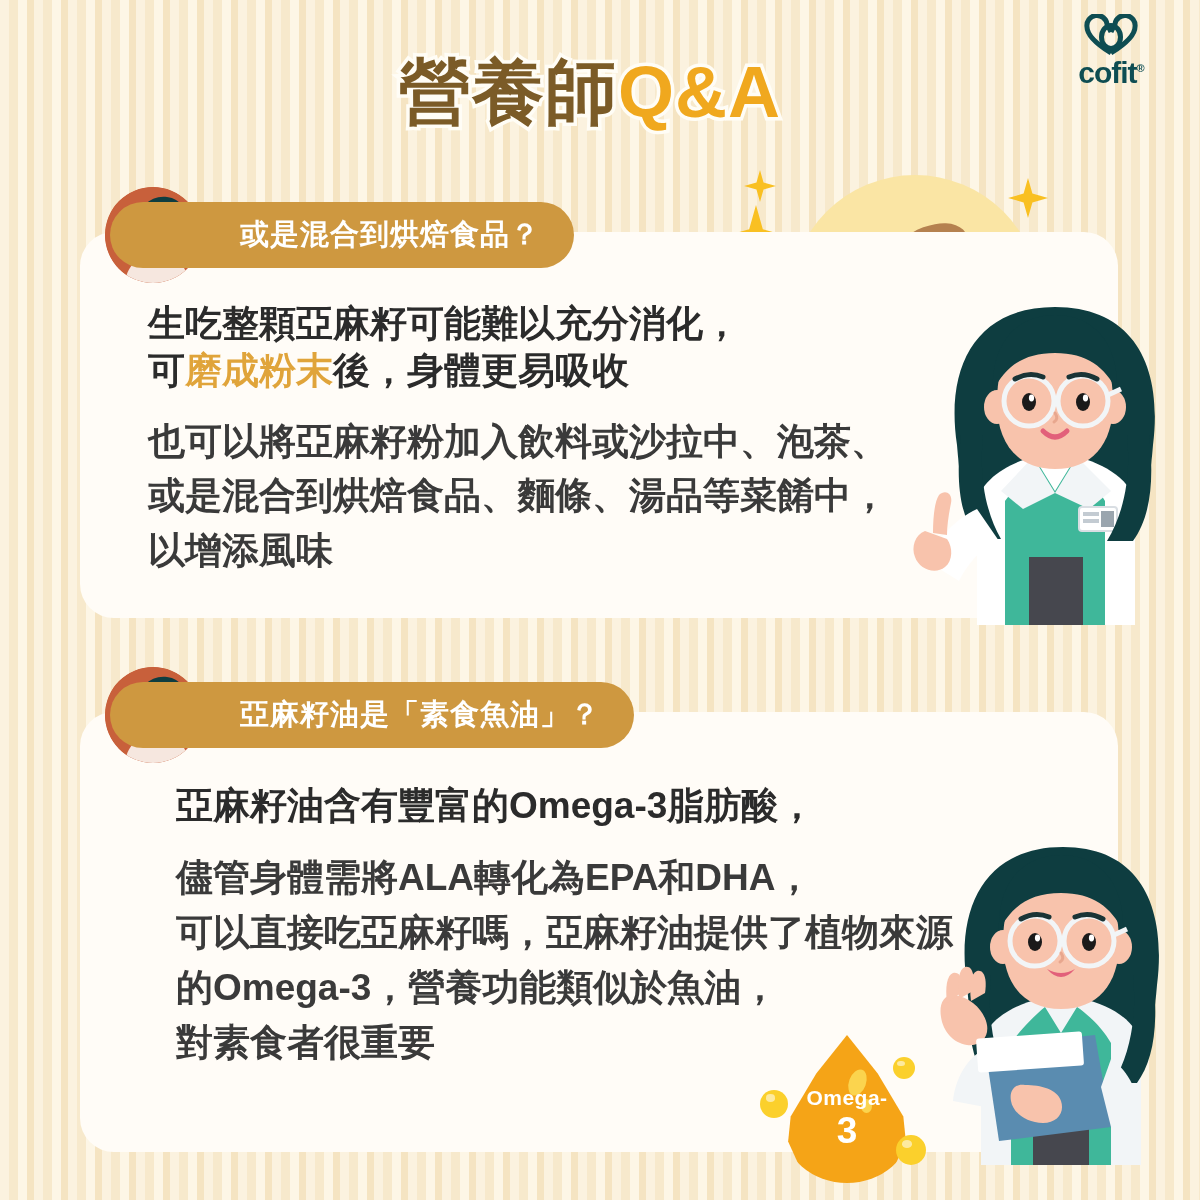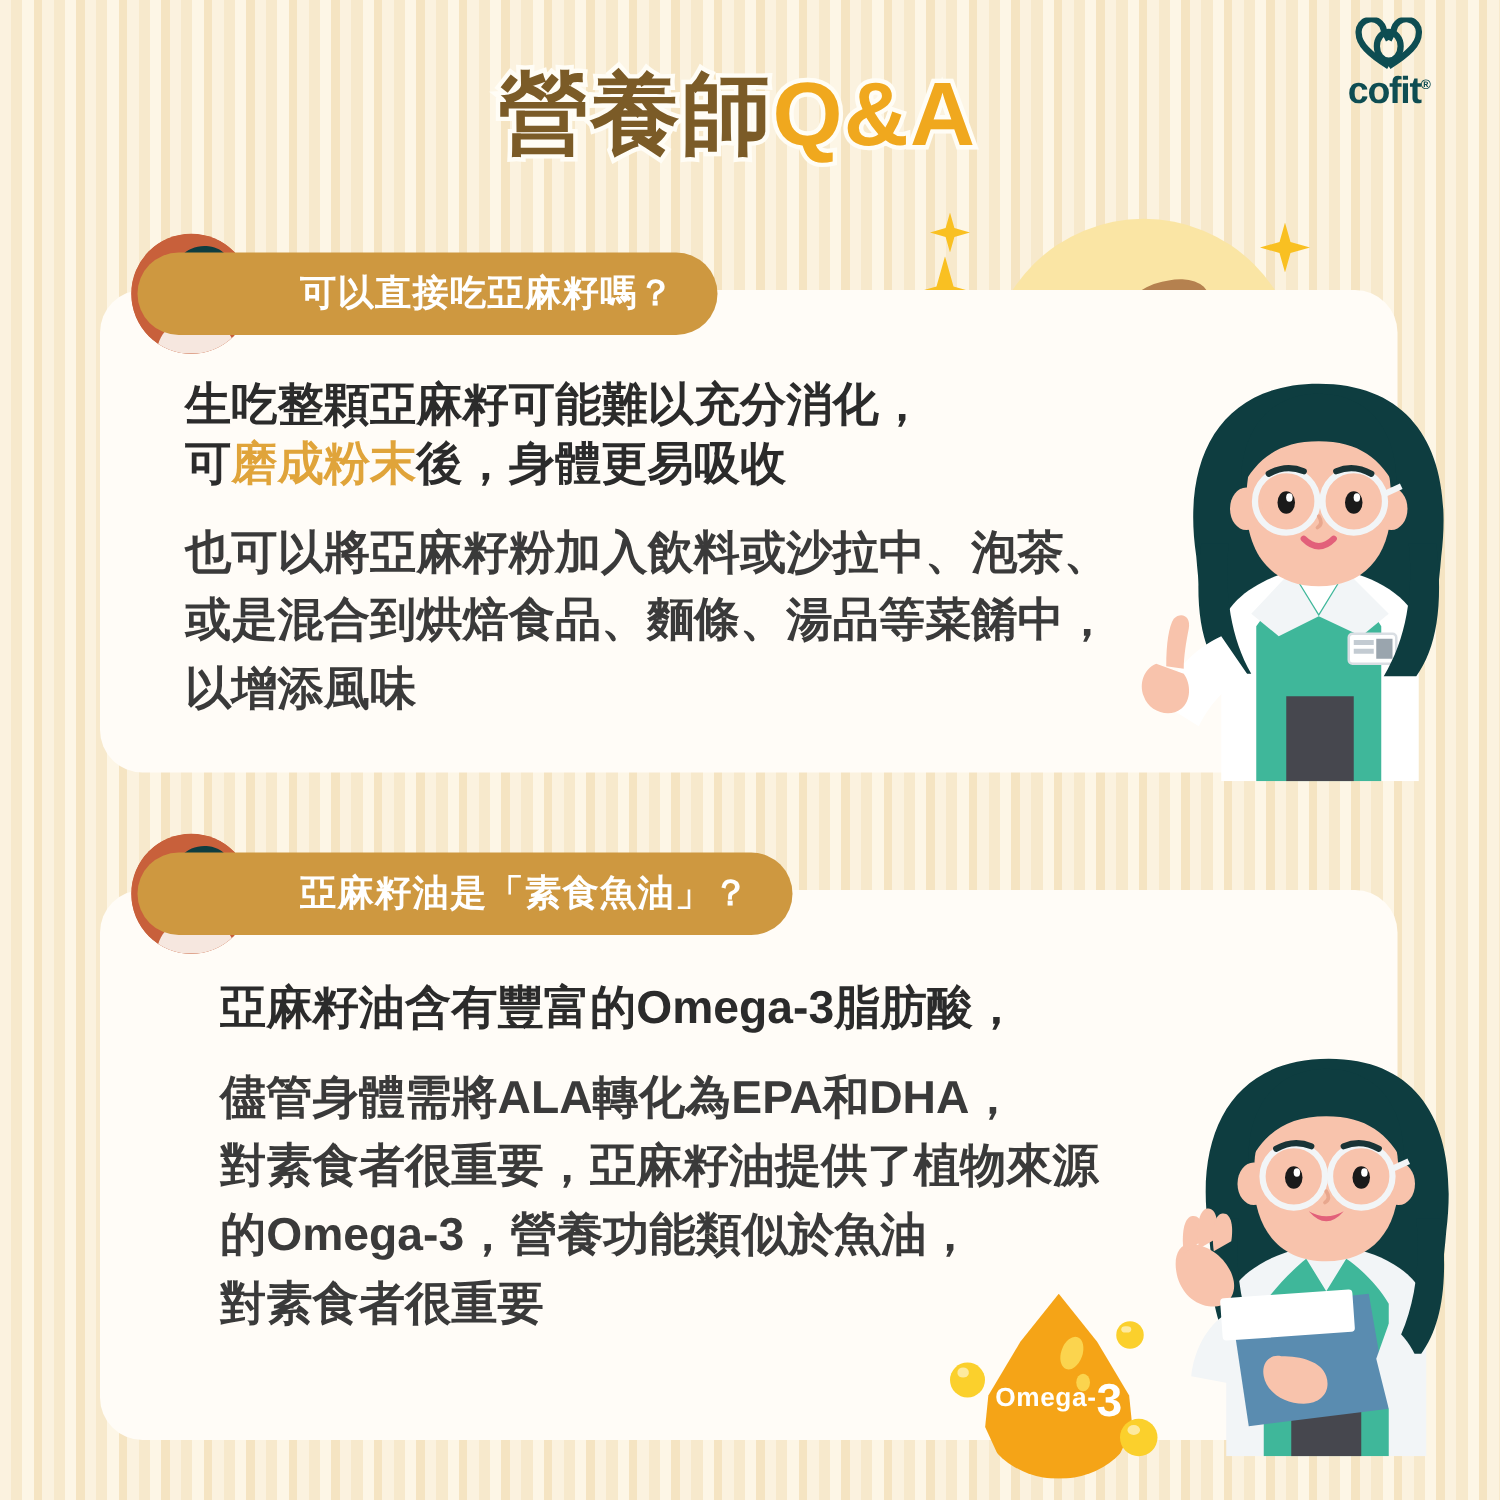--- a/index.html
+++ b/index.html
@@ -207,21 +207,21 @@
     position: absolute;
     left: 78px; top: 64px;
     width: 11px; height: 14px;
     background: #FBD44E;
     border-radius: 50%;
   }
   .drop-label {
     position: absolute;
     inset: 0;
     display: flex;
-    flex-direction: row;
+    flex-direction: column;
     align-items: center;
     justify-content: center;
     padding-top: 18px;
     color: #FFFFFF;
     line-height: 1;
   }
   .drop-l1 { font-size: 21px; font-weight: 600; letter-spacing: .5px; }
   .drop-l2 { font-size: 37px; font-weight: 700; margin-top: 4px; }
   .bubble {
     position: absolute;
@@ -338,21 +338,21 @@
       <path d="M38 40 C 38 24, 48 16, 60 16 C 72 16, 78 26, 78 44
                C 78 62, 70 72, 56 72 C 44 72, 38 60, 38 40 Z" fill="#F6C2AA"></path>
       <ellipse cx="38" cy="46" rx="7" ry="9" fill="#F6C2AA"></ellipse>
       <path d="M34 38 C 32 20, 46 8, 62 10 C 76 12, 82 22, 80 38
                C 76 28, 68 26, 56 28 C 46 30, 38 32, 34 42 Z" fill="#0E3D40"></path>
       <path d="M34 36 C 30 42, 30 52, 34 56 C 36 48, 36 42, 38 38 Z" fill="#0E3D40"></path>
     </svg>
   </div>
 
   <div class="q-banner" id="q-banner-1">
-    <span class="q-text">可以直接吃亞麻籽嗎？</span>
+    <span class="q-text">或是混合到烘焙食品？</span>
   </div>
 
   <div class="ans-block" id="ans-1">
     <div class="ans-head">生吃整顆亞麻籽可能難以充分消化，</div>
     <div class="ans-head"><span>可</span><span class="hl">磨成粉末</span><span>後，身體更易吸收</span></div>
     <div class="ans-body">
       <div>也可以將亞麻籽粉加入飲料或沙拉中、泡茶、</div>
       <div>或是混合到烘焙食品、麵條、湯品等菜餚中，</div>
       <div>以增添風味</div>
     </div>
@@ -435,19 +435,19 @@
   </div>
 
   <div class="q-banner" id="q-banner-2">
     <span class="q-text">亞麻籽油是「素食魚油」？</span>
   </div>
 
   <div class="ans-block" id="ans-2">
     <div class="ans-head">亞麻籽油含有豐富的Omega-3脂肪酸，</div>
     <div class="ans-body">
       <div>儘管身體需將ALA轉化為EPA和DHA，</div>
-      <div>對素食者很重要，亞麻籽油提供了植物來源</div>
+      <div>可以直接吃亞麻籽嗎，亞麻籽油提供了植物來源</div>
       <div>的Omega-3，營養功能類似於魚油，</div>
       <div>對素食者很重要</div>
     </div>
   </div>
 
 </div>
 
 </body></html>

